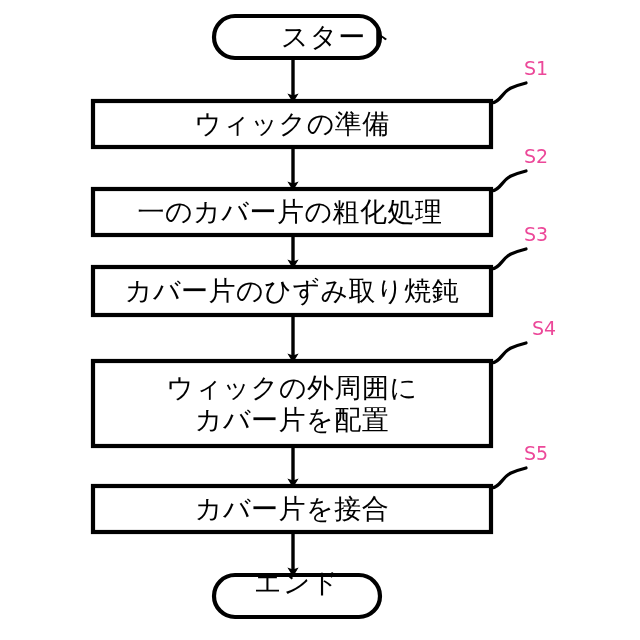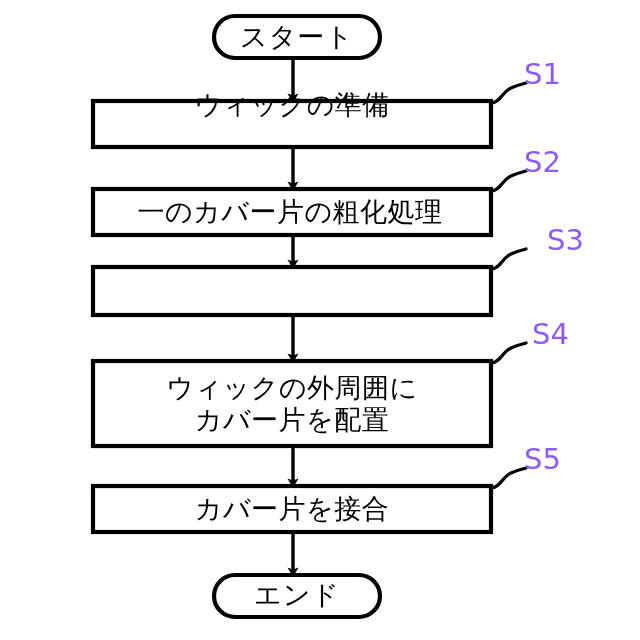--- a/index.html
+++ b/index.html
@@ -37,23 +37,23 @@
     letter-spacing: 0.5px;
     white-space: pre;
     pointer-events: none;
   }
   .terminal-text {
     font-size: 27px;
     letter-spacing: 1px;
   }
   .step-label {
     position: absolute;
-    color: #8b5cf6;
+    color: #ec4899;
     font-family: "DejaVu Sans", "Liberation Sans", sans-serif;
-    font-size: 29px;
+    font-size: 19px;
     font-weight: 400;
     letter-spacing: 0px;
     pointer-events: none;
   }
 </style>
 </head>
 <body>
 
 <div id="canvas">
 
@@ -95,37 +95,38 @@
 
     <path d="M491,191 C500,191 502,180 511,176 C518,173 522,172 526,171" fill="none" stroke="#000000" stroke-width="3.2" stroke-linecap="round"></path>
 
     <path d="M491,269 C500,269 502,258 511,254 C518,251 522,250 526,249" fill="none" stroke="#000000" stroke-width="3.2" stroke-linecap="round"></path>
 
     <path d="M491,363 C500,363 502,352 511,348 C518,345 522,344 526,343" fill="none" stroke="#000000" stroke-width="3.2" stroke-linecap="round"></path>
 
     <path d="M491,488 C500,488 502,477 511,473 C518,470 522,469 526,468" fill="none" stroke="#000000" stroke-width="3.2" stroke-linecap="round"></path>
   </svg>
 
-  <div class="node-text terminal-text" style="left:214px; top:16px; width:166px; height:42px;">スタート</div>
+  <div class="node-text terminal-text" style="left:214px; top:16px; width:166px; height:42px;padding-left:41px;">スタート</div>
 
-  <div class="node-text" style="left:93px; top:83px; width:398px; height:46px;font-family:Liberation Serif, serif;">ウィックの準備</div>
+  <div class="node-text" style="left:93px; top:101px; width:398px; height:46px;">ウィックの準備</div>
 
   <div class="node-text" style="left:91px; top:189px; width:398px; height:46px;">一のカバー片の粗化処理</div>
 
+  <div class="node-text" style="left:93px; top:267px; width:398px; height:48px;">カバー片のひずみ取り焼鈍</div>
 
   <div class="node-text" style="left:93px; top:361px; width:398px; height:85px;">ウィックの外周囲に
 カバー片を配置</div>
 
   <div class="node-text" style="left:93px; top:486px; width:398px; height:46px;">カバー片を接合</div>
 
-  <div class="node-text terminal-text" style="left:214px; top:574px; width:166px; height:42px;">エンド</div>
+  <div class="node-text terminal-text" style="left:214px; top:562px; width:166px; height:42px;">エンド</div>
 
   <div class="step-label" style="left:524px; top:57px;">S1</div>
 
   <div class="step-label" style="left:524px; top:145px;text-align:center;">S2</div>
 
-  <div class="step-label" style="left:524px; top:223px;margin-left:23px;">S3</div>
+  <div class="step-label" style="left:524px; top:223px;">S3</div>
 
   <div class="step-label" style="left:532px; top:317px;">S4</div>
 
   <div class="step-label" style="left:524px; top:442px;text-align:center;">S5</div>
 
 </div>
 
 </body></html>

